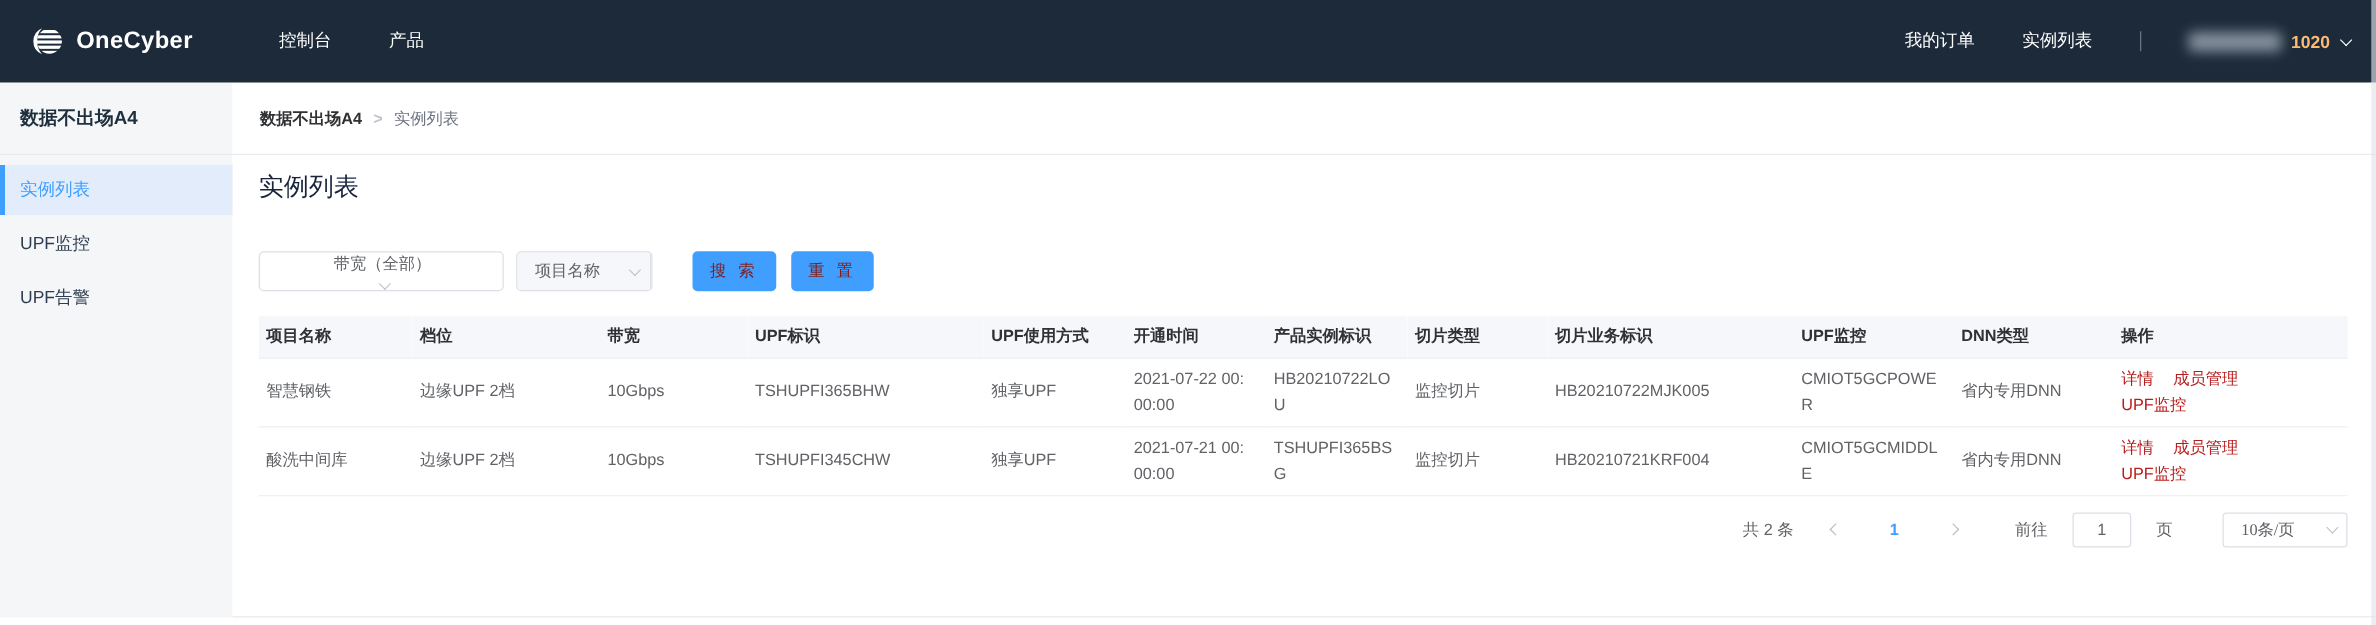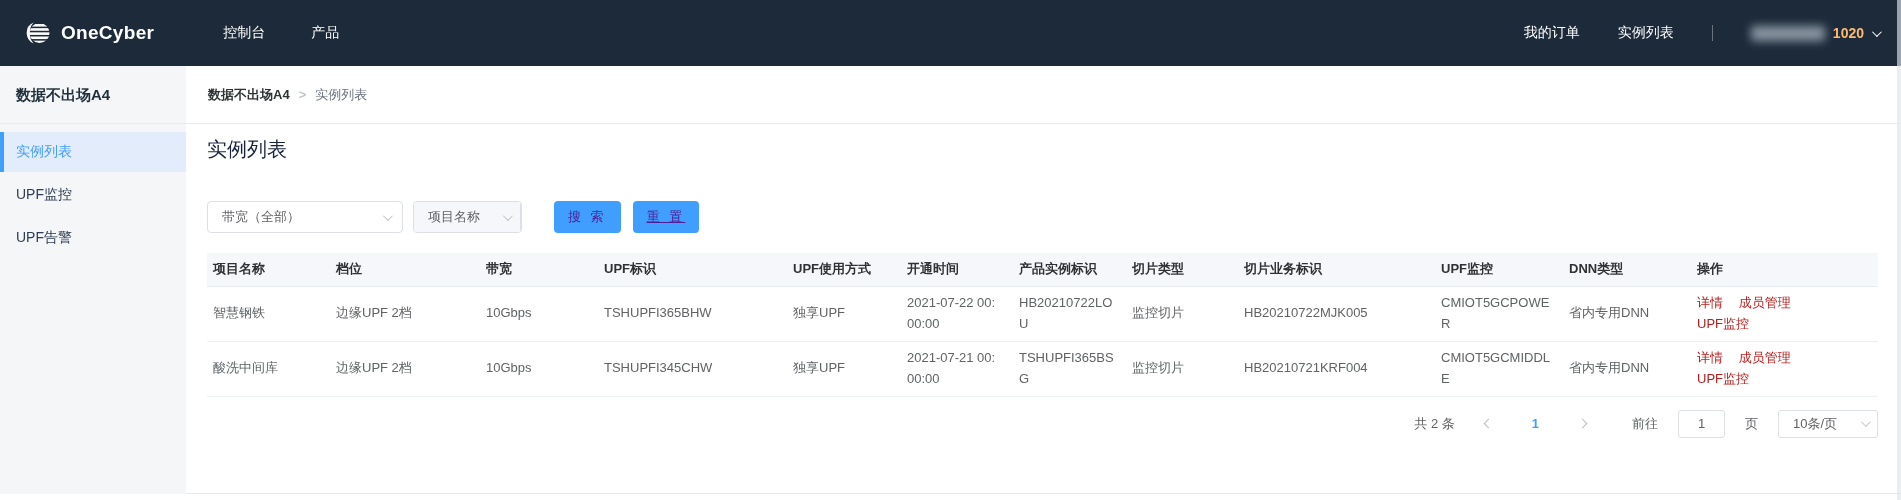--- a/index.html
+++ b/index.html
@@ -46,30 +46,30 @@
 
   .content { padding:12px 23px 0 21px; height:371px; border-bottom:1px solid #e6e9ed; }
   .below-strip { flex:1; background:#fafbfd; }
 
   .page-title { font-size:20px; font-weight:500; color:#17233d; }
 
   
   .filters { margin-top:38px; display:flex; align-items:center; height:32px; }
   .select-box { width:196px; height:32px; border:1px solid #dcdfe6; border-radius:4px; background:#fff;
                 display:flex; align-items:center; justify-content:space-between; padding:0 12px 0 14px;
-                font-size:13px; color:#606266; cursor:pointer; }
+                font-size:13px; color:#606266; cursor:pointer;flex-direction:column; }
   .input-group { margin-left:10px; display:flex; height:32px; border:1px solid #dcdfe6; border-radius:4px; overflow:hidden; }
   .group-select { width:107px; background:#f5f7fa; display:flex; align-items:center; justify-content:space-between;
                   padding:0 10px 0 14px; font-size:13px; color:#606266; border-right:1px solid #dcdfe6; cursor:pointer; }
   .group-input { width:178px; border:none; outline:none; padding:0 12px; font-size:13px; color:#606266; }
   .group-input::placeholder { color:#c0c4cc; }
-  .btn { height:32px; border:none; border-radius:4px; background:#409eff; color:#4c1d95; font-size:13px;
+  .btn { height:32px; border:none; border-radius:4px; background:#409eff; color:#7f1d1d; font-size:13px;
          padding:0 14px; cursor:pointer; letter-spacing:3px; }
   .btn-search { margin-left:32px; }
-  .btn-reset  { margin-left:12px;text-decoration:underline; }
+  .btn-reset  { margin-left:12px; }
 
   
   table { margin-top:20px; width:100%; border-collapse:collapse; table-layout:fixed; font-size:13px; }
   thead th { background:#f5f7fa; height:33px; text-align:left; font-weight:700; color:#303133;
              padding:0 10px 0 6px; border-bottom:1px solid #e9edf2; white-space:nowrap; overflow:hidden; }
   tbody td { height:55px; color:#606266; padding:0 12px 0 6px; border-bottom:1px solid #edf0f4;
              word-break:break-all; line-height:1.55; vertical-align:middle; }
   .link { color:#b91c1c; margin-right:12px; cursor:pointer; white-space:nowrap; }
 
   
@@ -77,23 +77,23 @@
                 font-size:13px; color:#606266;gap:12px; }
   .pg-total { margin-right:18px; }
   .pg-arrow { width:7px; height:7px; border-right:1.6px solid #b7bec8; border-bottom:1.6px solid #b7bec8;
               display:inline-block; cursor:pointer; }
   .pg-prev { transform:rotate(135deg); }
   .pg-next { transform:rotate(-45deg); }
   .pg-num { color:#409eff; font-weight:600; margin:0 28px; cursor:pointer; }
   .pg-goto { margin-left:34px; }
   .goto-input { width:47px; height:28px; border:1px solid #dcdfe6; border-radius:3px; text-align:center;
                 font-size:13px; color:#606266; margin:0 8px; outline:none; }
-  .size-select { width:100px; height:28px; border:1px solid #dcdfe6; border-radius:3px; margin-left:8px;
+  .size-select { width:100px; height:28px; border:1px solid #dcdfe6; border-radius:3px; margin-left:28px;
                  display:flex; align-items:center; justify-content:space-between; padding:0 9px 0 14px;
-                 color:#606266; cursor:pointer; background:#fff; }
+                 color:#606266; cursor:pointer; background:#fff;font-family:Liberation Serif, serif; }
 </style>
 </head>
 <body>
 
 <div class="scroll-strip"></div>
 
 <div class="navbar">
   <div class="brand">
     <span>
       <svg width="30" height="30" viewBox="0 0 36 36">

